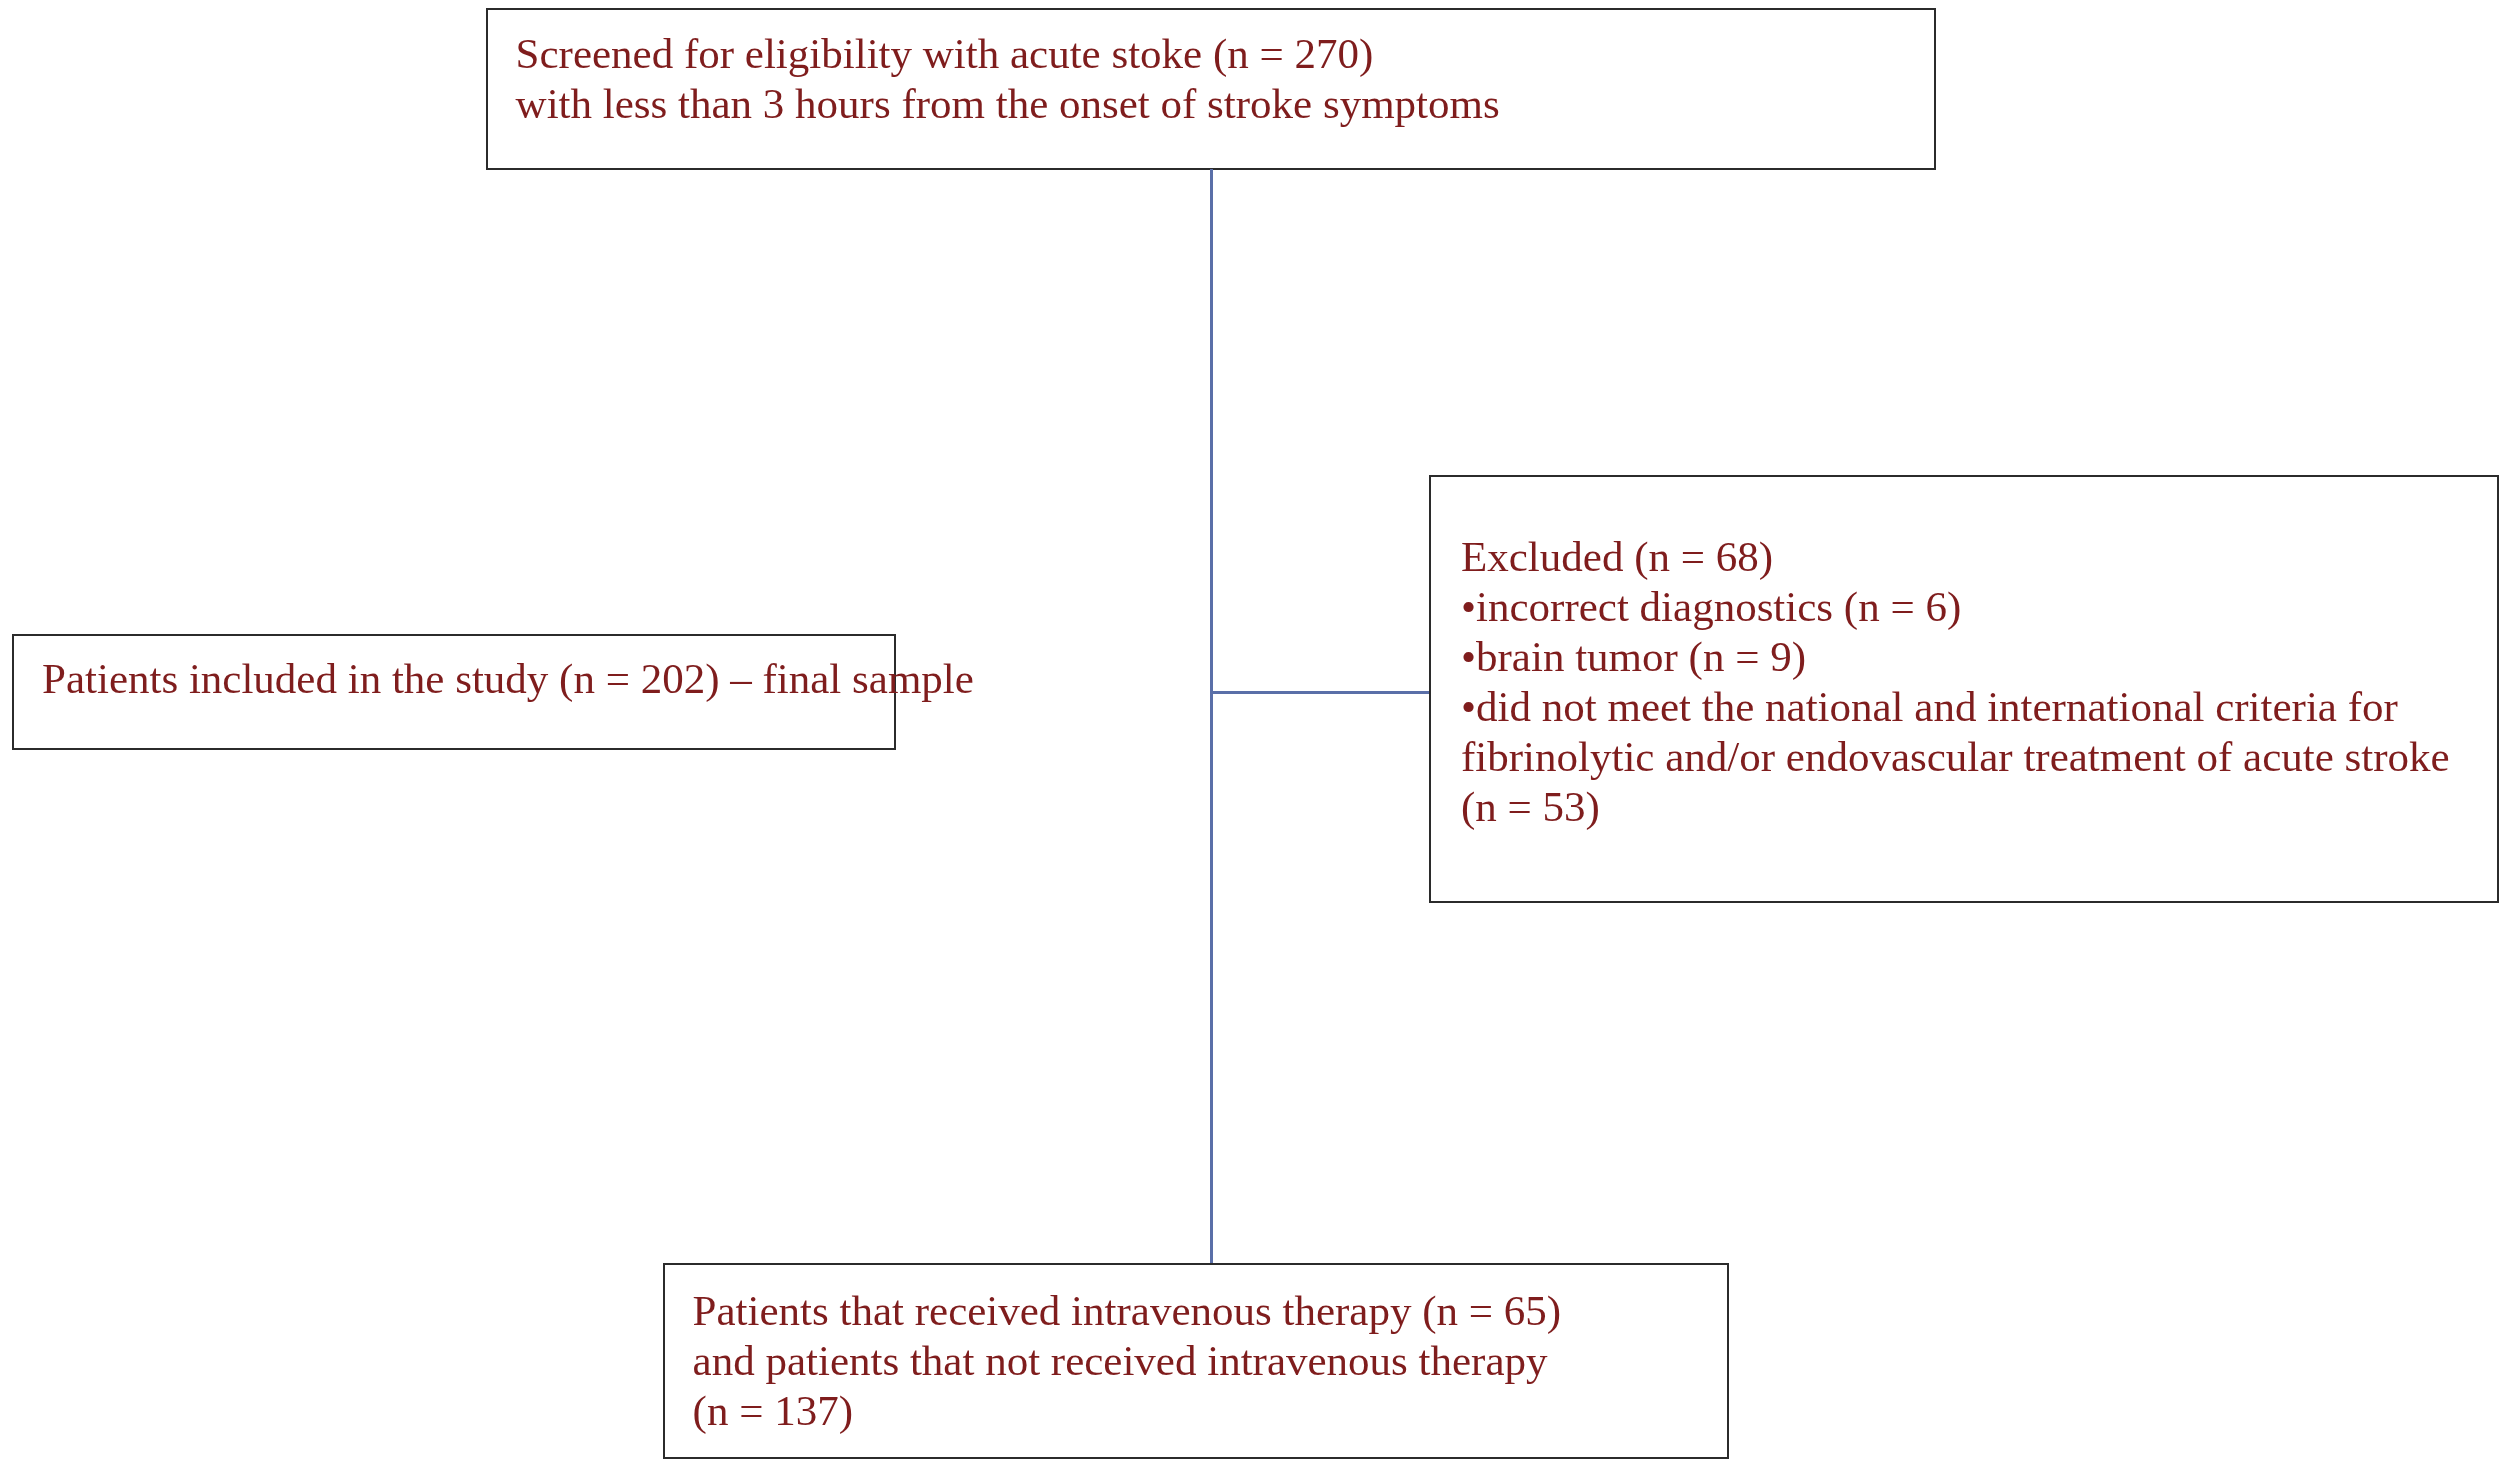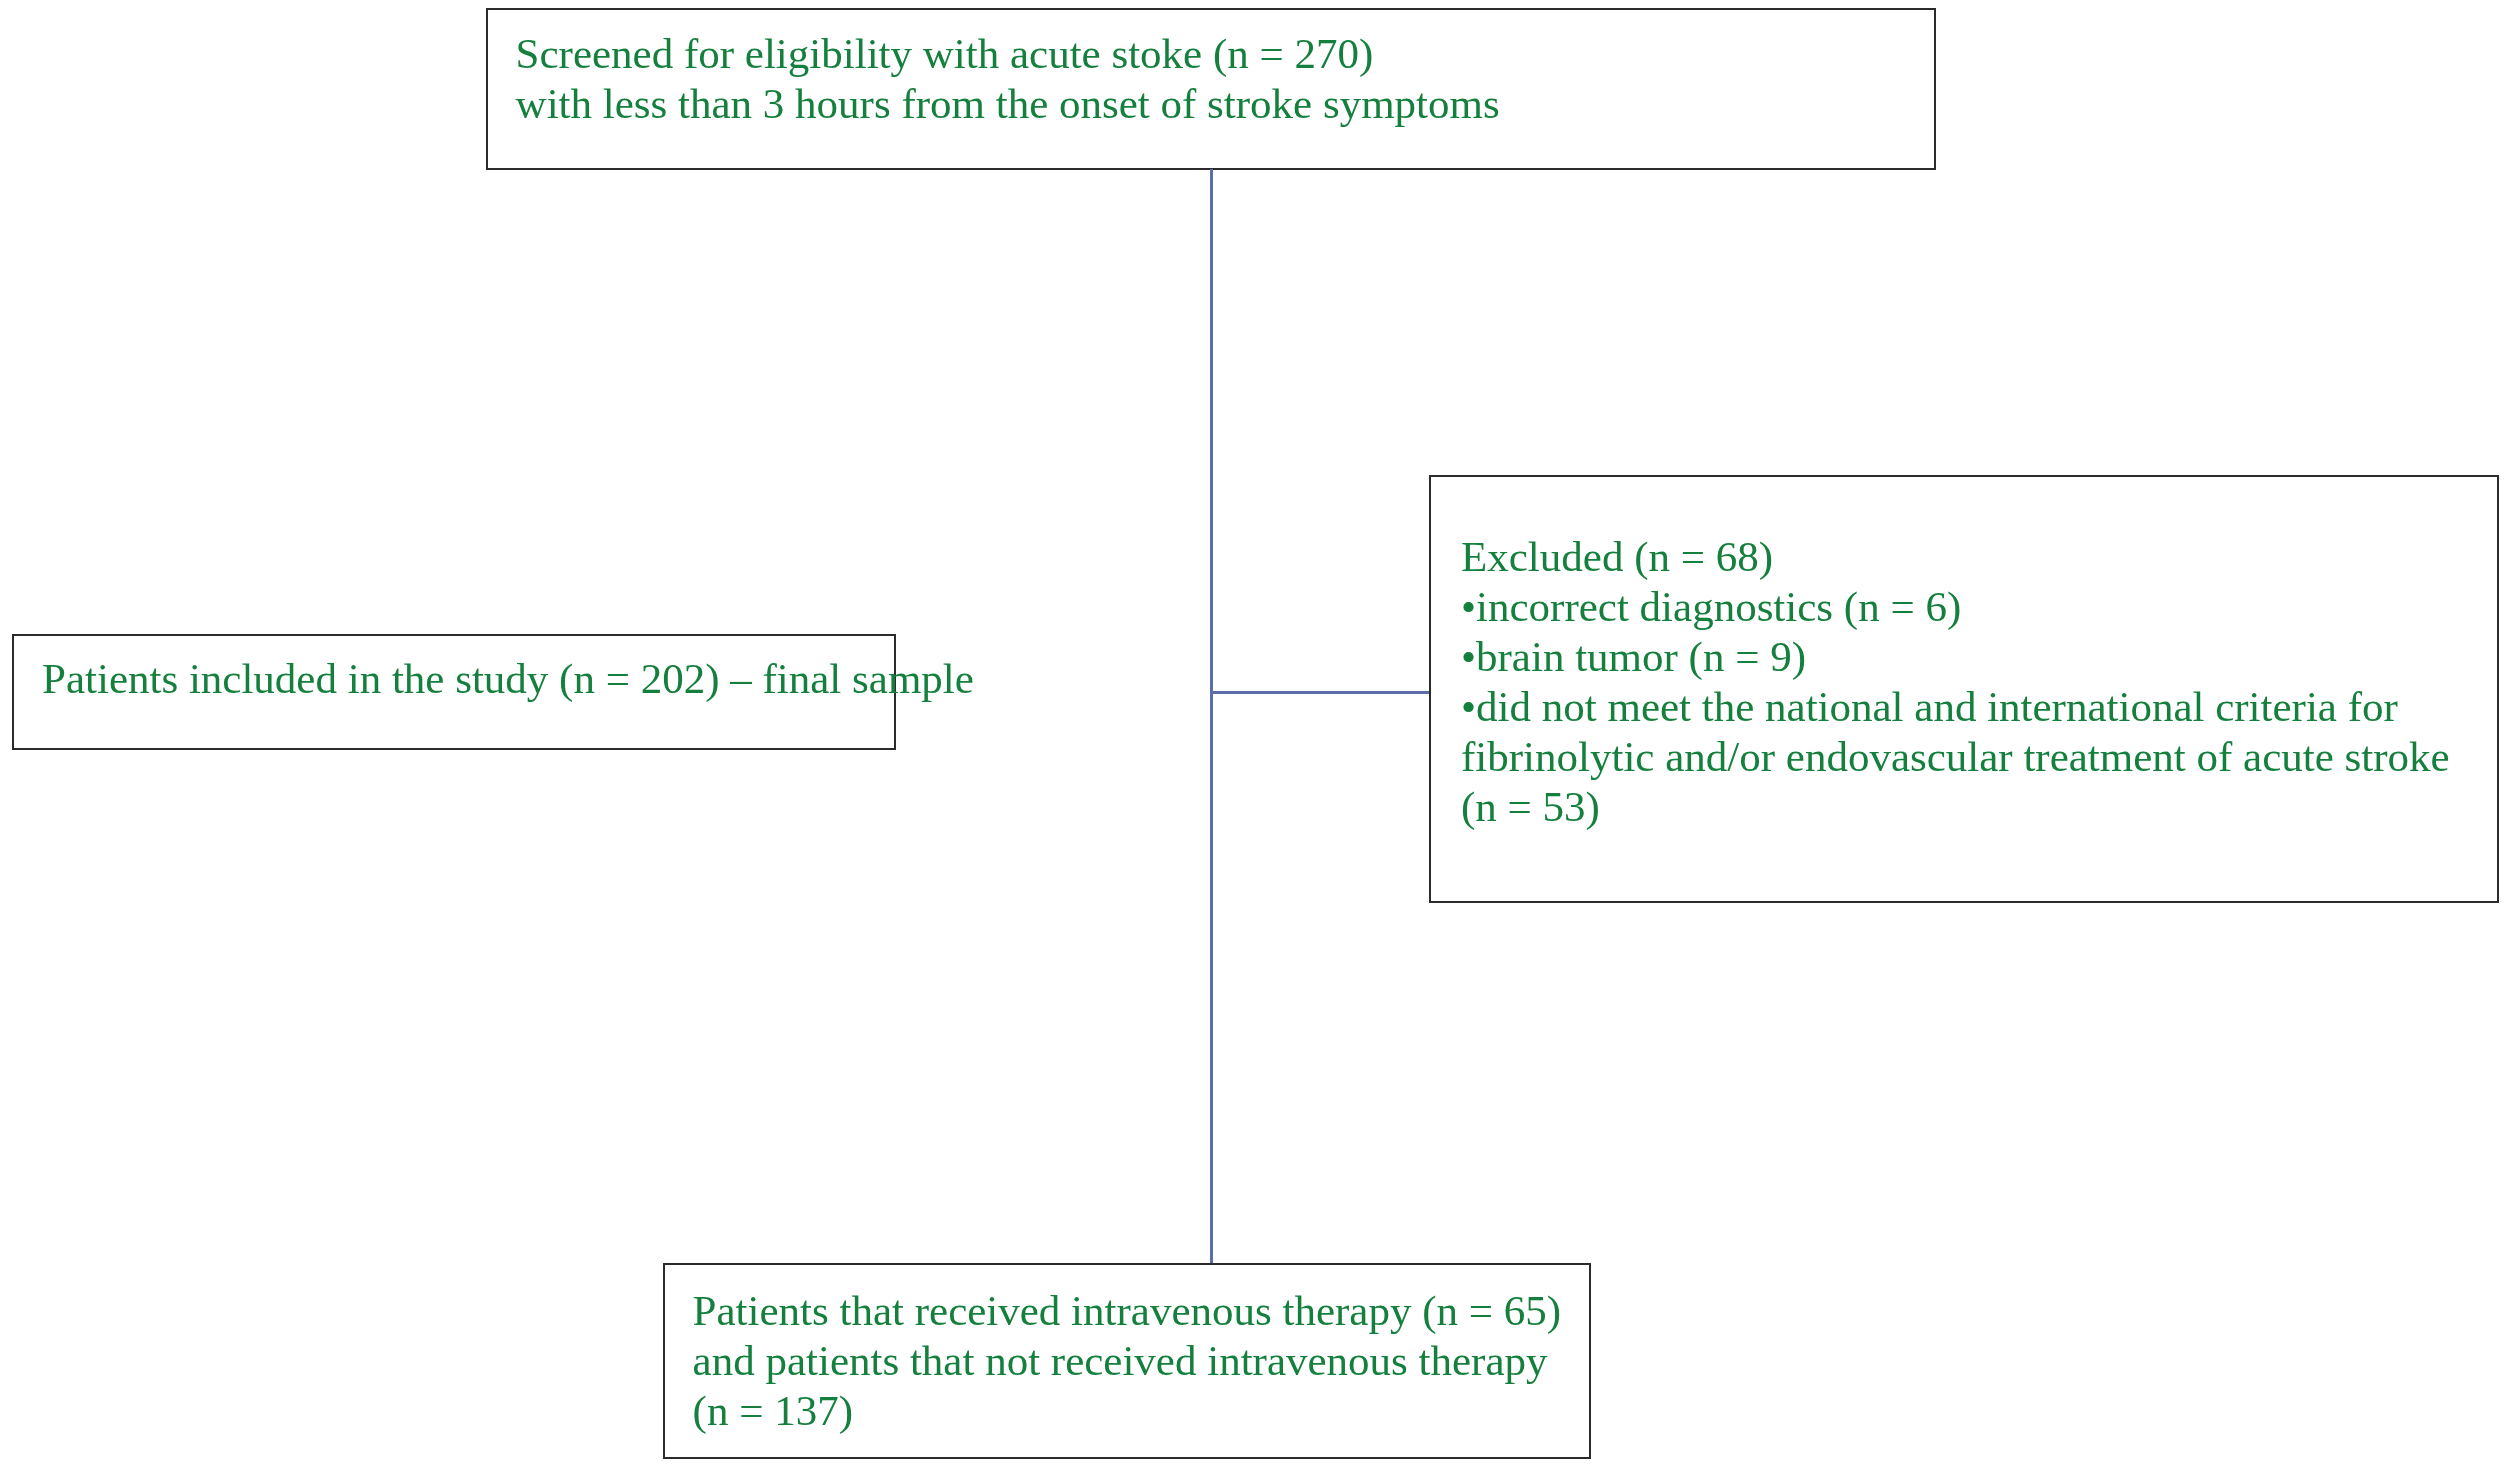--- a/index.html
+++ b/index.html
@@ -23,39 +23,39 @@
   .flow-box {
     position: absolute;
     box-sizing: border-box;
     border: 2.8px solid #2b2b2b;
     background: #ffffff;
   }
   .flow-text {
     position: absolute;
     font-size: 43px;
     line-height: 50px;
-    color: #15803d;
+    color: #7f1d1d;
     white-space: pre-wrap;
     letter-spacing: 0px;
   }
 
   
   #box-screened       { left: 486px;  top: 8.3px;   width: 1450px; height: 162px; }
   #text-screened      { left: 27.6px;   top: 19px;   width: 1391px; }
 
   
   #box-excluded       { left: 1429px; top: 475px;  width: 1070px; height: 428px; }
   #text-excluded      { left: 30px;   top: 19px;   width: 1019px; margin-top: 36px; }
 
   
   #box-included       { left: 12.4px;   top: 634px;  width: 884px; height: 116px; padding-left: 32px; }
   #text-included      { left: 27.6px;   top: 18px;   width: 1061px; }
 
   
-  #box-therapy        { left: 663px;  top: 1263px; width: 928px; height: 196px; }
+  #box-therapy        { left: 663px;  top: 1263px; width: 1066px; height: 196px; }
   #text-therapy       { left: 27.6px;   top: 20.7px;   width: 1047px; }
 
   
   .connector {
     position: absolute;
     background: #5a6fa8;
   }
   #line-vertical-main {
     left: 1210px;
     top: 169px;

